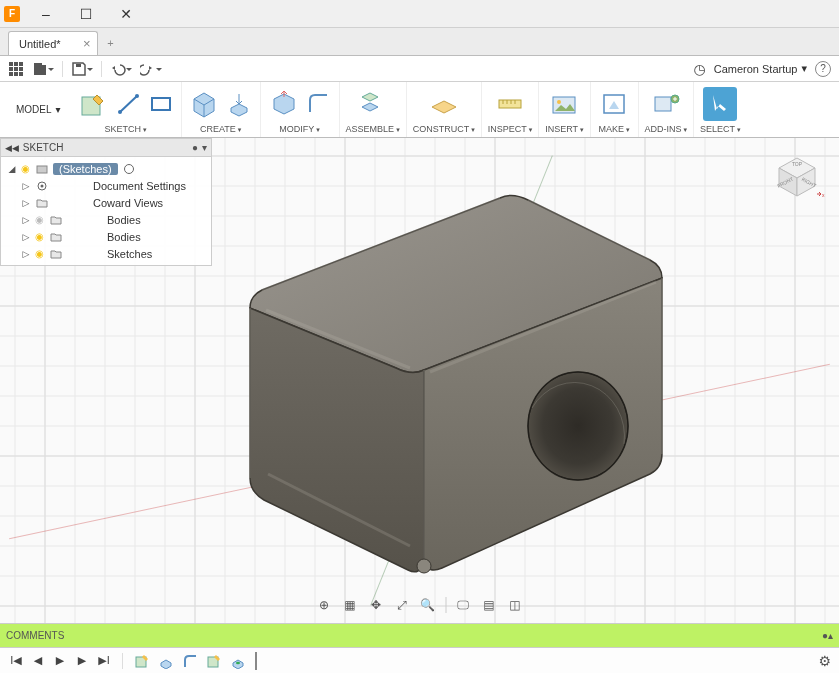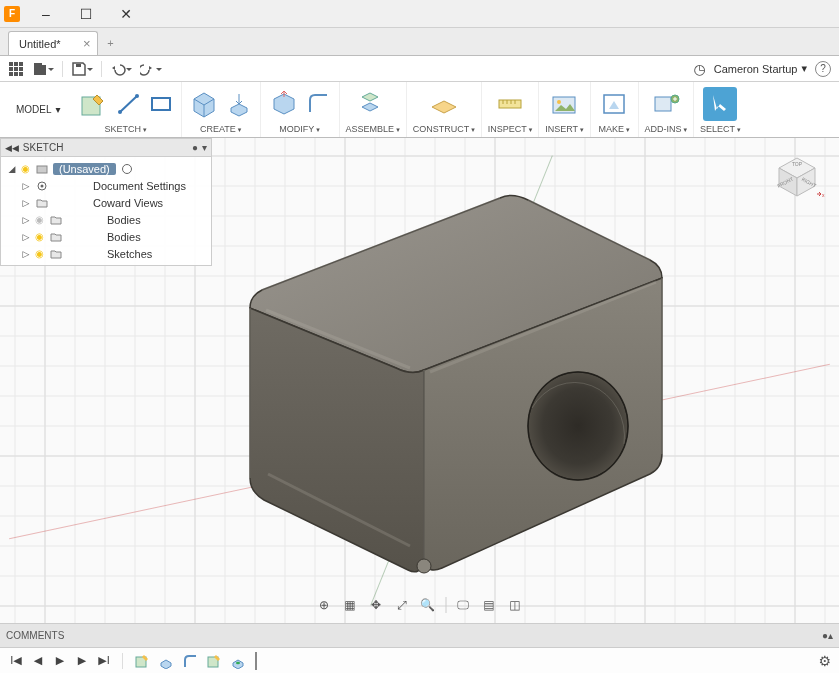--- a/index.html
+++ b/index.html
@@ -84,21 +84,21 @@
 
 .model3d { position:absolute; left:180px; top:40px; width:520px; height:420px;}
 .model3d svg { width:100%; height:100%;}
 
 
 .navbar { position:absolute; bottom:6px; left:50%; transform:translateX(-50%); display:flex; gap:4px; background:rgba(255,255,255,0); padding:2px;}
 .navbar .nbtn { width:22px; height:20px; display:flex; align-items:center; justify-content:center; font-size:12px; color:#555; border-radius:3px;}
 .navbar .nsep { width:1px; background:#ccc; margin:2px 2px;}
 
 
-.commentsbar { height:24px; background:#e5e5e5; border-top:1px solid #ccc; display:flex; align-items:center; padding:0 6px; font-size:10px; color:#555;}
+.commentsbar { height:24px; background:#bef264; border-top:1px solid #ccc; display:flex; align-items:center; padding:0 6px; font-size:10px; color:#555;}
 .commentsbar .spacer{flex:1;}
 .commentsbar .pin{font-size:10px;}
 
 
 .timeline { height:26px; background:#fdfdfd; border-top:1px solid #ccc; display:flex; align-items:center; padding:0 8px; gap:6px;}
 .timeline .tbtn { width:16px; height:16px; display:flex; align-items:center; justify-content:center; color:#444; font-size:11px;}
 .timeline .tsep { width:1px; height:16px; background:#ddd; margin:0 4px;}
 .timeline .feat { width:18px; height:18px; display:flex; align-items:center; justify-content:center;}
 .timeline .feat svg{width:16px;height:16px;}
 .timeline .marker { width:2px; height:18px; background:#888; margin-left:2px;}
@@ -379,21 +379,21 @@
     </div>
     <div class="tree">
       <div class="node root">
         <span class="tw">◢</span>
         <span class="bulb on">◉</span>
         <span class="nicon">
             <svg viewBox="0 0 12 12">
               <rect x="1" y="3" width="10" height="7" fill="#ccc" stroke="#888"></rect>
             </svg>
           </span>
-        <span class="nlabel">(Unsaved)</span>
+        <span class="nlabel">(Sketches)</span>
         <span class="radio"></span>
       </div>
       <div class="node child">
         <span class="tw">▷</span>
         <span class="nicon">
             <svg viewBox="0 0 12 12">
               <circle cx="6" cy="6" r="4" fill="none" stroke="#666"></circle>
               <circle cx="6" cy="6" r="1.5" fill="#666"></circle>
             </svg>
           </span>

